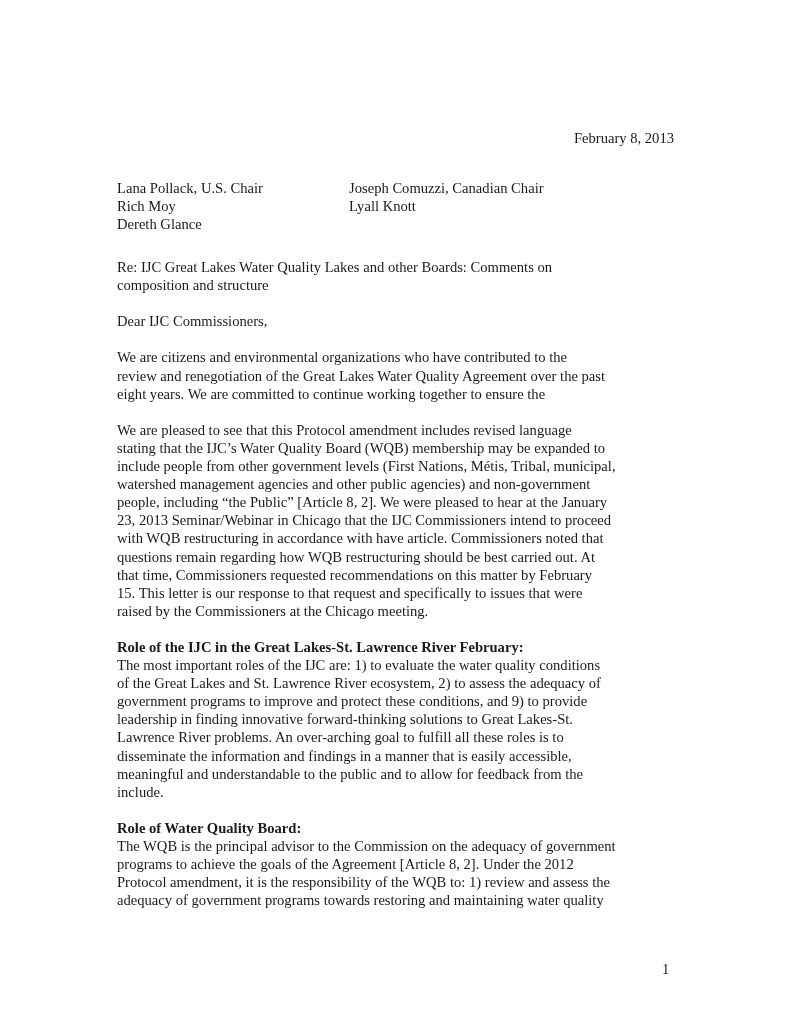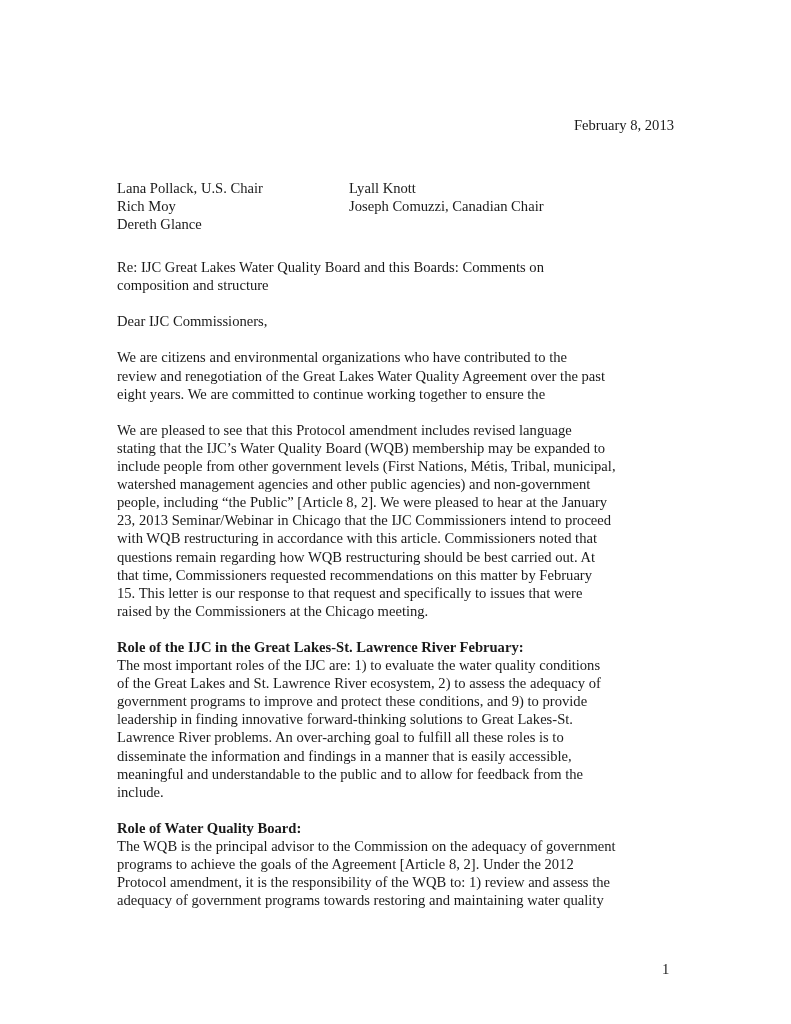--- a/index.html
+++ b/index.html
@@ -17,21 +17,21 @@
       font-size: 14.6px;
       line-height: 18.1px;
     }
     .page {
       position: absolute;
       left: 0; top: 0;
       width: 791px; height: 1024px;
     }
     .date {
       position: absolute;
-      top: 116px;
+      top: 129px;
       right: 117px;
       text-align: right;
       white-space: nowrap;
       margin-left: 30px;
     }
     .addressees {
       position: absolute;
       top: 167px;
       left: 117px;
       width: 560px;
@@ -73,50 +73,50 @@
 
   <div class="date">February 8, 2013</div>
 
   <div class="addressees">
     <div class="addr-col left">
       <div class="addr-line">Lana Pollack, U.S. Chair</div>
       <div class="addr-line">Rich Moy</div>
       <div class="addr-line">Dereth Glance</div>
     </div>
     <div class="addr-col right">
+      <div class="addr-line">Joseph Comuzzi, Canadian Chair</div>
       <div class="addr-line">Lyall Knott</div>
-      <div class="addr-line">Joseph Comuzzi, Canadian Chair</div>
     </div>
   </div>
 
   <div class="body-text">
 
     <p class="para">
-      <span class="line">Re: IJC Great Lakes Water Quality Board and this Boards: Comments on</span>
+      <span class="line">Re: IJC Great Lakes Water Quality Lakes and other Boards: Comments on</span>
       <span class="line">composition and structure</span>
     </p>
 
     <p class="para">
       <span class="line">Dear IJC Commissioners,</span>
     </p>
 
     <p class="para">
       <span class="line">We are citizens and environmental organizations who have contributed to the</span>
       <span class="line">review and renegotiation of the Great Lakes Water Quality Agreement over the past</span>
       <span class="line">eight years. We are committed to continue working together to ensure the</span>
     </p>
 
     <p class="para">
       <span class="line">We are pleased to see that this Protocol amendment includes revised language</span>
       <span class="line">stating that the IJC’s Water Quality Board (WQB) membership may be expanded to</span>
       <span class="line">include people from other government levels (First Nations, Métis, Tribal, municipal,</span>
       <span class="line">watershed management agencies and other public agencies) and non-government</span>
       <span class="line">people, including “the Public” [Article 8, 2]. We were pleased to hear at the January</span>
       <span class="line">23, 2013 Seminar/Webinar in Chicago that the IJC Commissioners intend to proceed</span>
-      <span class="line">with WQB restructuring in accordance with this article. Commissioners noted that</span>
+      <span class="line">with WQB restructuring in accordance with have article. Commissioners noted that</span>
       <span class="line">questions remain regarding how WQB restructuring should be best carried out. At</span>
       <span class="line">that time, Commissioners requested recommendations on this matter by February</span>
       <span class="line">15. This letter is our response to that request and specifically to issues that were</span>
       <span class="line">raised by the Commissioners at the Chicago meeting.</span>
     </p>
 
     <p class="para">
       <span class="heading">Role of the IJC in the Great Lakes-St. Lawrence River February:</span>
       <span class="line">The most important roles of the IJC are: 1) to evaluate the water quality conditions</span>
       <span class="line">of the Great Lakes and St. Lawrence River ecosystem, 2) to assess the adequacy of</span>

